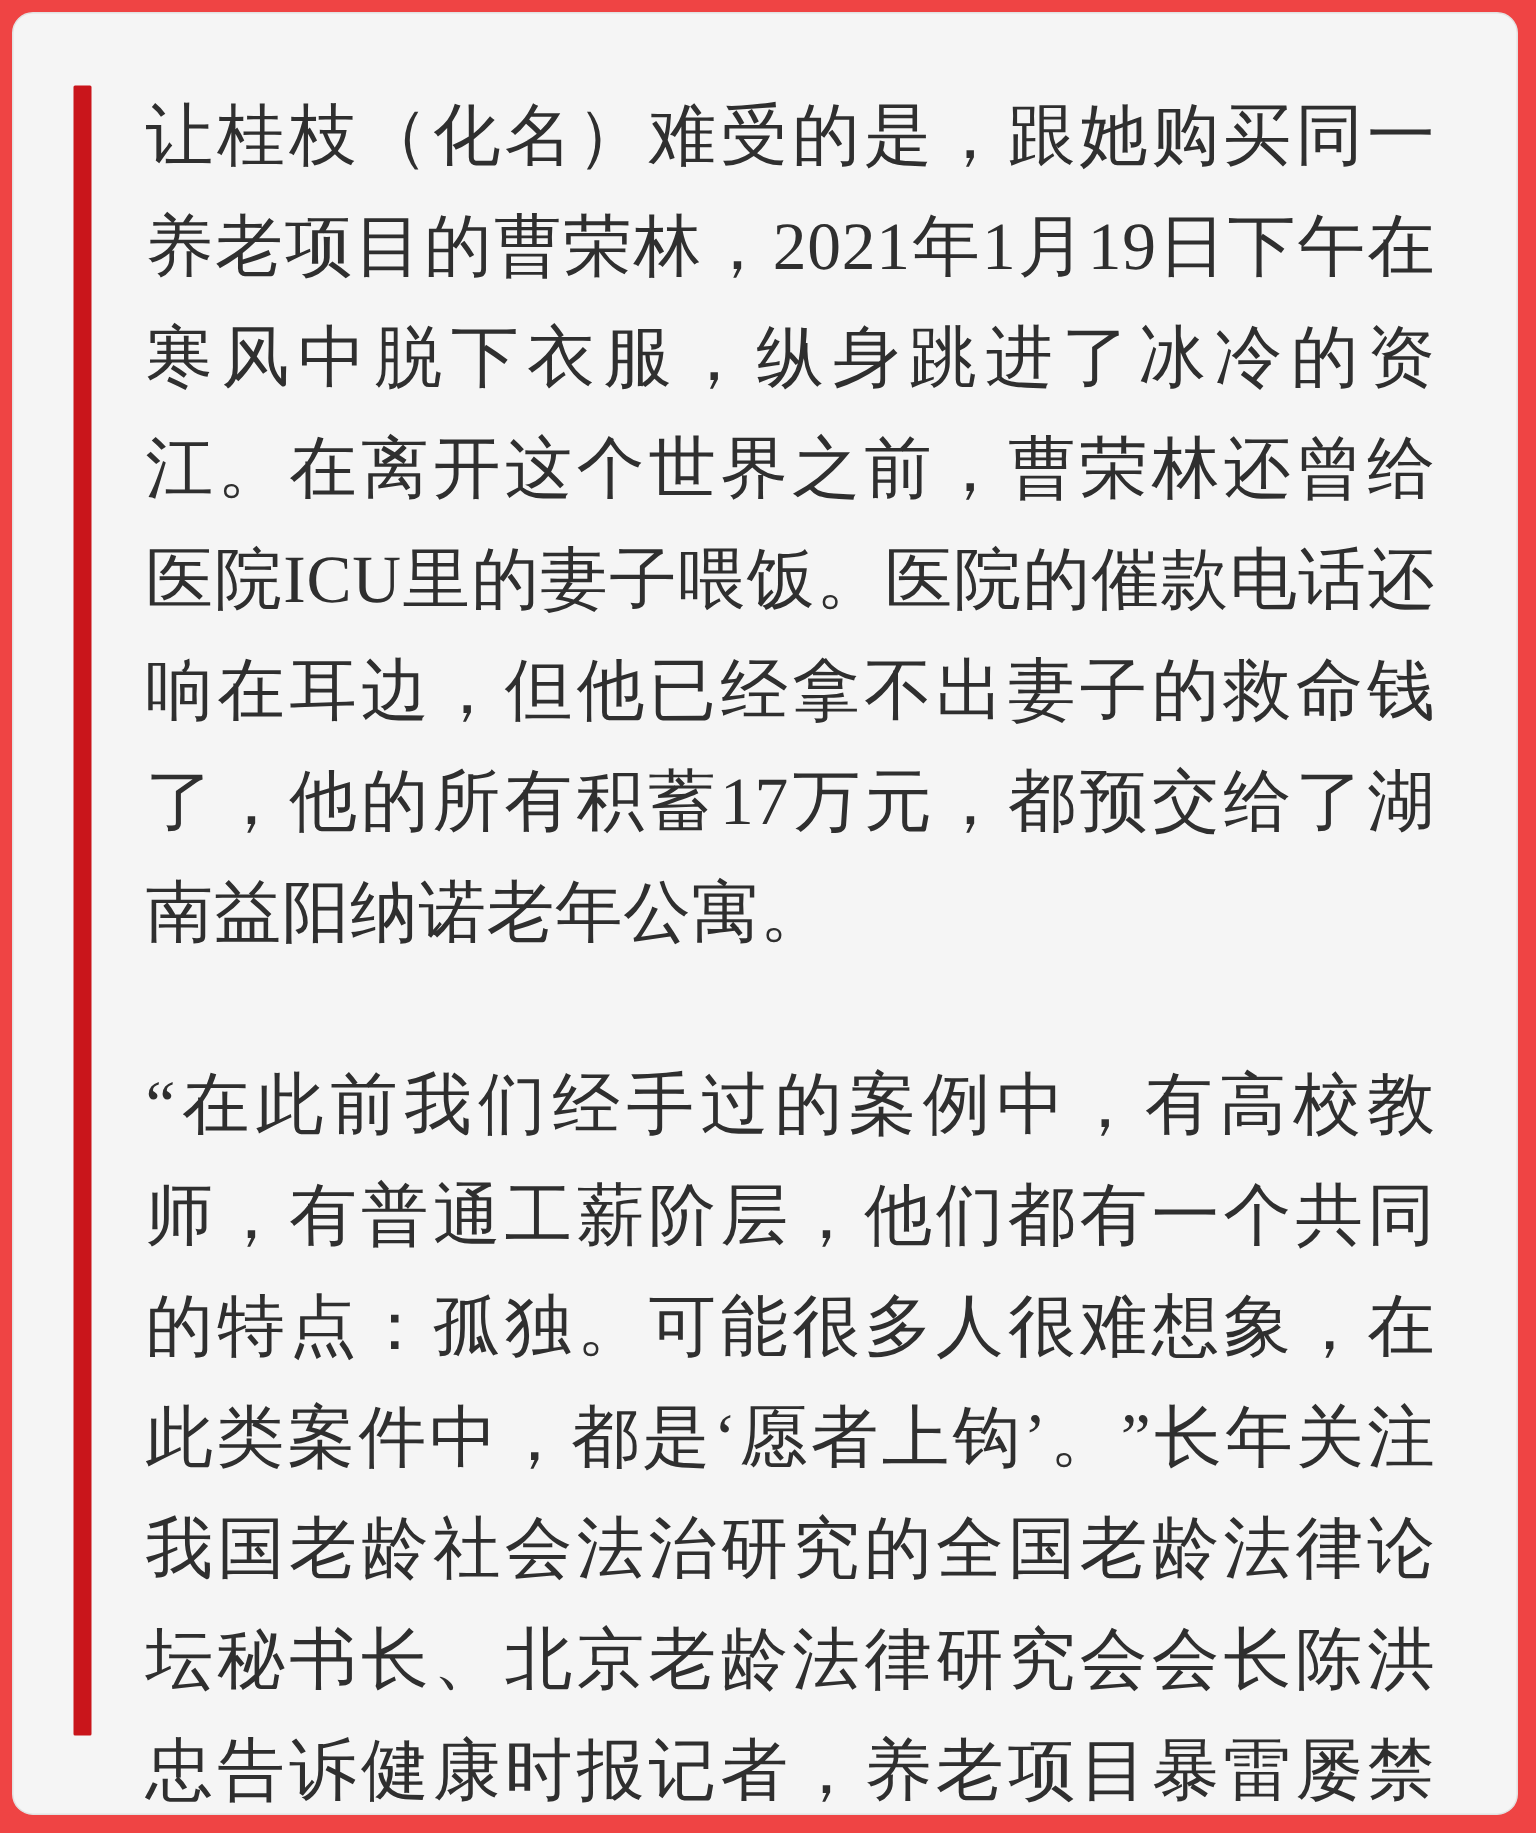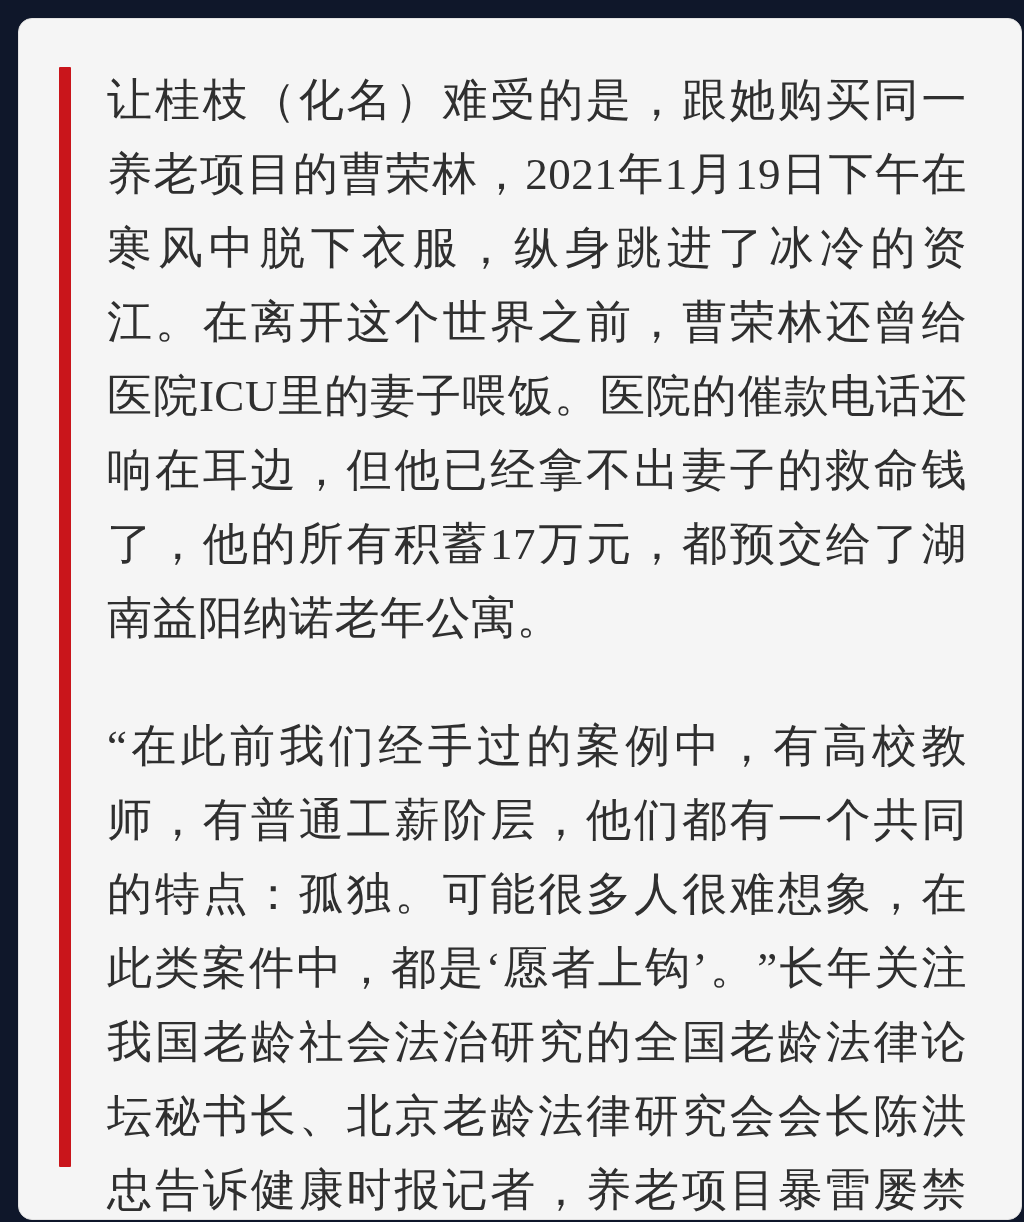--- a/index.html
+++ b/index.html
@@ -11,22 +11,22 @@
     height: 1222px;
     background: #ffffff;
     font-family: "Liberation Serif", "DejaVu Serif", serif;
     overflow: hidden;
   }
   .page {
     position: relative;
     width: 1024px;
     height: 1222px;
     box-sizing: border-box;
-    padding: 18px;
-    background: #0f172a;
+    padding: 8px;
+    background: #ef4444;
   }
   .card {
     position: relative;
     box-sizing: border-box;
     width: 1004px;
     height: 1202px;
     background: #f5f5f5;
     border: 1px solid #e2e2e2;
     border-radius: 14px;
     overflow: hidden;

